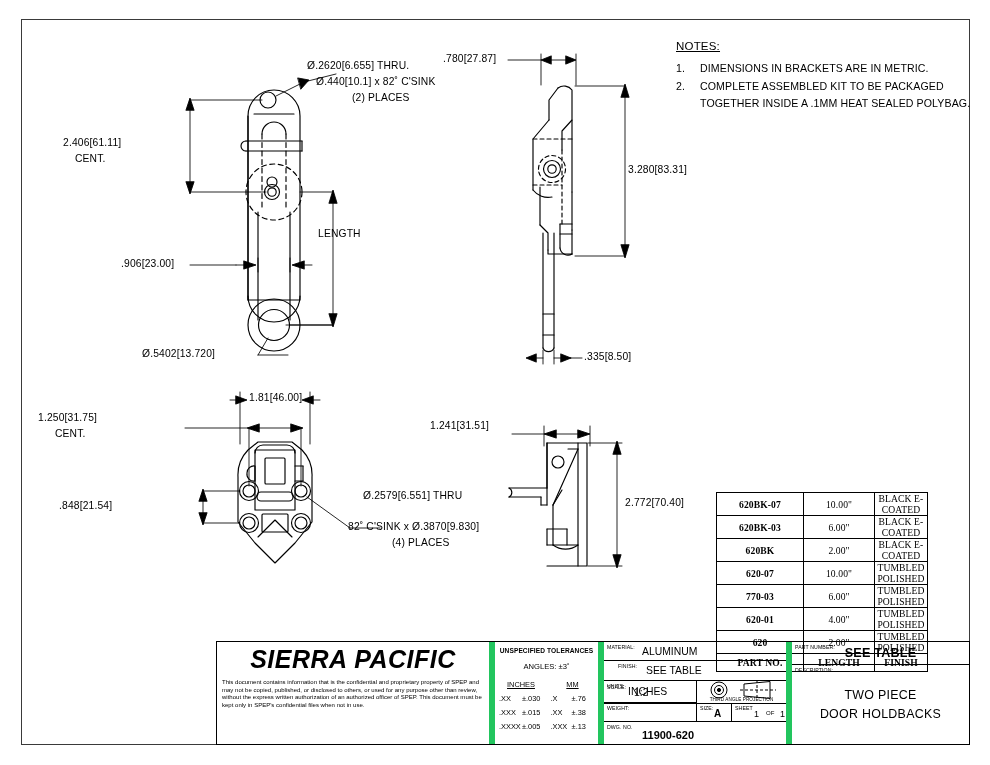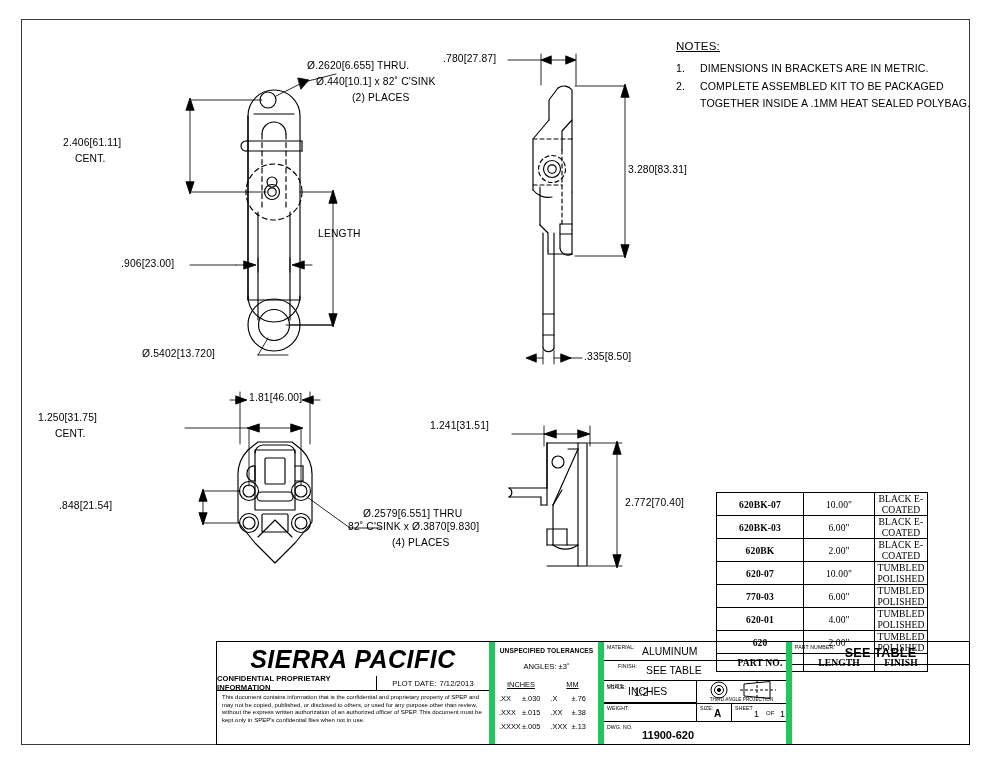--- a/index.html
+++ b/index.html
@@ -315,21 +315,21 @@
   <div class="dimtxt" style="left:142px;top:348px;">Ø.5402[13.720]</div>
 
   <div class="dimtxt" style="left:443px;top:53px;">.780[27.87]</div>
   <div class="dimtxt" style="left:628px;top:164px;">3.280[83.31]</div>
   <div class="dimtxt" style="left:584px;top:351px;">.335[8.50]</div>
 
   <div class="dimtxt" style="left:249px;top:392px;">1.81[46.00]</div>
   <div class="dimtxt" style="left:38px;top:412px;">1.250[31.75]</div>
   <div class="dimtxt" style="left:55px;top:428px;">CENT.</div>
   <div class="dimtxt" style="left:59px;top:500px;">.848[21.54]</div>
-  <div class="dimtxt" style="left:363px;top:490px;margin-top:18px;">Ø.2579[6.551] THRU</div>
+  <div class="dimtxt" style="left:363px;top:490px;">Ø.2579[6.551] THRU</div>
   <div class="dimtxt" style="left:348px;top:521px;">82˚ C'SINK  x  Ø.3870[9.830]</div>
   <div class="dimtxt" style="left:392px;top:537px;">(4) PLACES</div>
 
   <div class="dimtxt" style="left:430px;top:420px;">1.241[31.51]</div>
   <div class="dimtxt" style="left:625px;top:497px;">2.772[70.40]</div>
 
   <div id="notes">
     <div class="nt-title">NOTES:</div>
     <div class="nt-row">
       <div class="nt-num">1.</div>
@@ -387,27 +387,20 @@
       <td class="c2">LENGTH</td>
       <td class="c3">FINISH</td>
     </tr>
   </tbody>
     </table>
 
   <div id="title-block">
 
     <div class="tb-cell" id="tb-company">
       <div class="logo">SIERRA PACIFIC</div>
-      <div class="conf rowline">
-        <div class="cL">CONFIDENTIAL PROPRIETARY INFORMATION</div>
-        <div class="cR">
-          <span>PLOT DATE:</span>
-          <span style="margin-left:3px;">7/12/2013</span>
-        </div>
-      </div>
       <div class="legal">This document contains information that is the confidential and proprietary property of SPEP and may not be copied, published, or disclosed to others, or used for any purpose other than review, without the express written authorization of an authorized officer of SPEP. This document must be kept only in SPEP's confidential files when not in use.</div>
     </div>
 
     <div class="tb-cell" id="tb-tol">
       <div class="t1">UNSPECIFIED TOLERANCES</div>
       <div class="t2">ANGLES: ±3˚</div>
       <div class="thead">
         <div class="a"><span>INCHES</span></div>
         <div class="b"><span>MM</span></div>
       </div>
@@ -487,17 +480,22 @@
         <span class="tb-lbl">DWG. NO.</span>
         <span class="val" style="left:38px;top:7px;font-weight:bold;font-size:11px;">11900-620</span>
       </div>
     </div>
 
     <div id="tb-right">
       <div class="pn">
         <span class="tb-lbl">PART NUMBER:</span>
         <span class="v">SEE TABLE</span>
       </div>
+      <div class="desc">
+        <span class="tb-lbl">DESCRIPTION:</span>
+        <div class="dl">TWO PIECE</div>
+        <div class="dl">DOOR HOLDBACKS</div>
+      </div>
     </div>
 
   </div>
 
 </div>
 
 </body></html>

